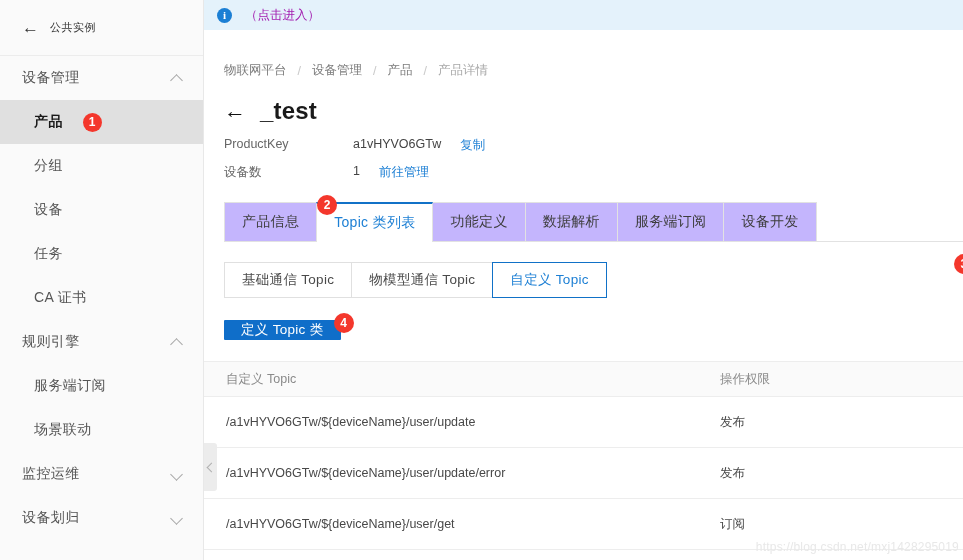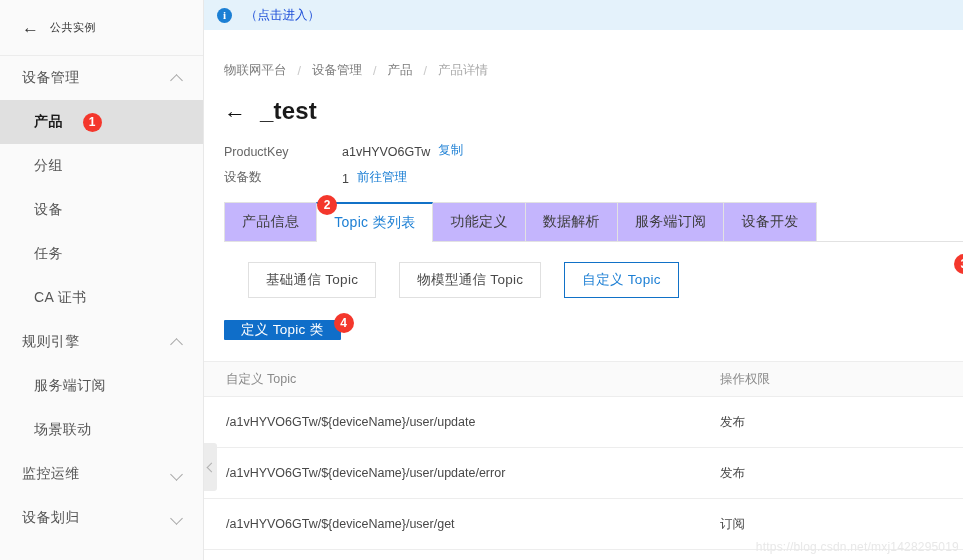--- a/index.html
+++ b/index.html
@@ -116,42 +116,42 @@
   .info-icon {
     width: 15px; height: 15px; border-radius: 50%;
     background: #1b7fd4;
     color: #fff;
     font-size: 11px; font-weight: bold;
     display: inline-flex; align-items: center; justify-content: center;
     margin-right: 9px;
     font-family: "Liberation Serif", serif;
     flex: 0 0 15px;
   }
-  .notice-link { color: #1d4ed8; cursor: pointer; margin-left: 4px; }
+  .notice-link { color: #a21caf; cursor: pointer; margin-left: 4px; }
 
   .breadcrumb {
     padding: 32px 0 0 20px;
     font-size: 12.5px; color: #a0a0a0;
     display: flex; align-items: center;
   }
   .breadcrumb .bc { color: #7c7c7c; cursor: pointer; }
   .breadcrumb .bc.last { color: #a8a8a8; cursor: default; }
   .breadcrumb .sep { margin: 0 11px; color: #c9c9c9; }
 
   .page-head {
     display: flex; align-items: center;
     padding: 18px 0 0 20px;
   }
   .page-head .back {
     font-size: 22px; color: #111; margin-right: 14px; line-height: 1; cursor: pointer;
   }
   .page-title { font-size: 24px; font-weight: bold; color: #1a1a1a; letter-spacing: .2px; }
 
   .meta { padding: 12px 0 0 20px; font-size: 12.5px; }
-  .meta-row { display: flex; align-items: flex-end; height: 22px; margin-bottom: 5px; }
+  .meta-row { display: flex; align-items: flex-start; height: 22px; margin-bottom: 5px; gap: 11px; }
   .meta-label { width: 118px; color: #666; }
   .meta-value { color: #444; }
   .meta-link { color: #1c7fd4; cursor: pointer; margin-left: 8px; }
 
   
   .tabs {
     margin: 16px 0 0 20px;
     display: flex;
     border-bottom: 1px solid #e2e2e2;
     position: relative;
@@ -191,21 +191,20 @@
   .seg {
     height: 36px;
     padding: 16px 17px;
     display: flex; align-items: center;
     font-size: 13.5px; color: #4a4a4a;
     border: 1px solid #e0e0e0;
     margin-right: -1px;
     background: #fff;
     cursor: pointer;
     letter-spacing: .3px;
-    margin-left: 24px;
   }
   .seg.selected {
     border: 1px solid #1171c7;
     color: #1c7fd4;
     z-index: 2;
   }
   .badge.b-seg {
     position: absolute;
     width: 20px; height: 20px; font-size: 12px;
     top: -8px; right: -11px;

